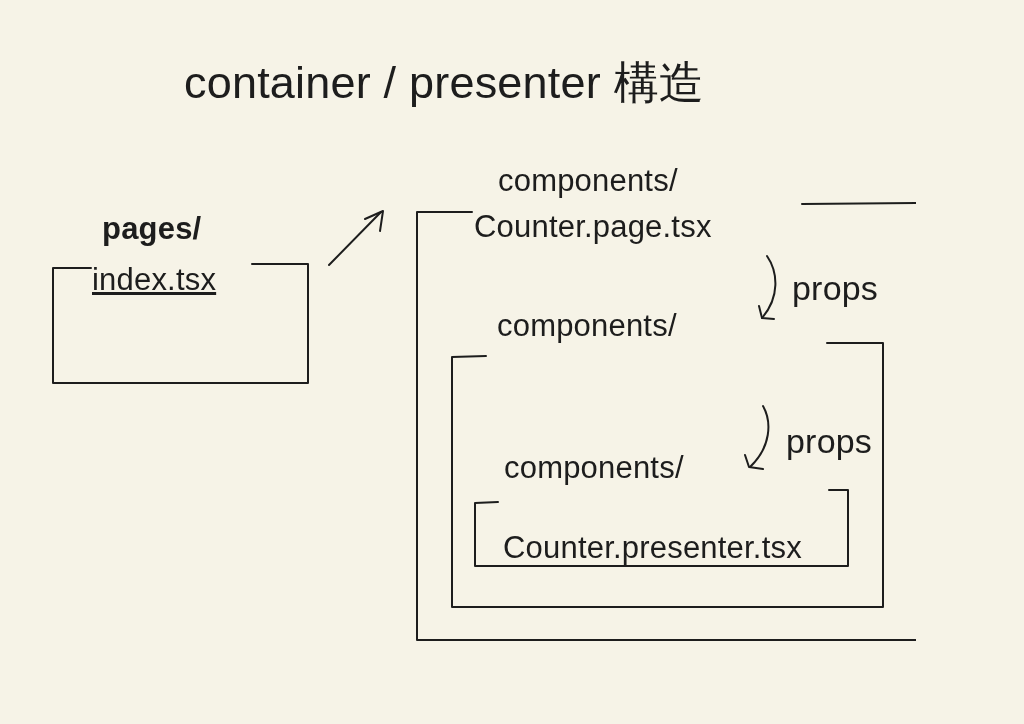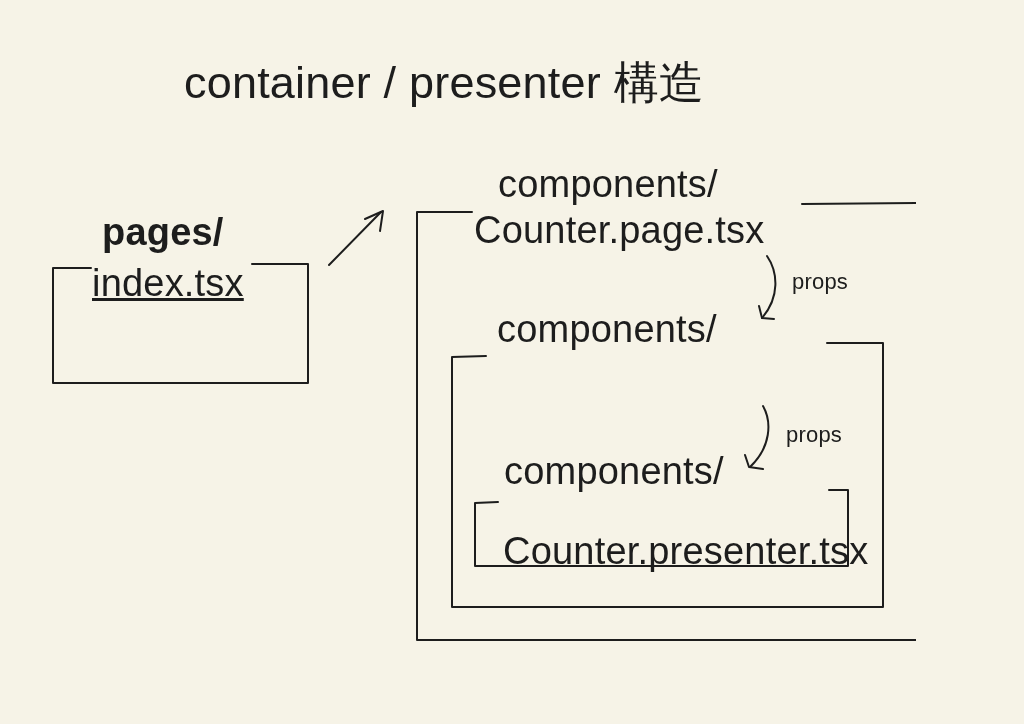--- a/index.html
+++ b/index.html
@@ -21,22 +21,22 @@
     position: absolute;
     white-space: nowrap;
     line-height: 1;
     color: var(--ink);
     letter-spacing: 0.2px;
   }
   .title {
     left: 184px; top: 60px;
     font-size: 45px;
   }
-  .code { font-size: 38px; }
-  .props-label { font-size: 22px; }
+  .code { font-size: 31px; }
+  .props-label { font-size: 34px; }
   .role { font-size: 37px; letter-spacing: 1px; }
 
   svg.lines {
     position: absolute;
     inset: 0;
     width: 1024px;
     height: 724px;
     color: var(--ink);
   }
   svg.lines path {

